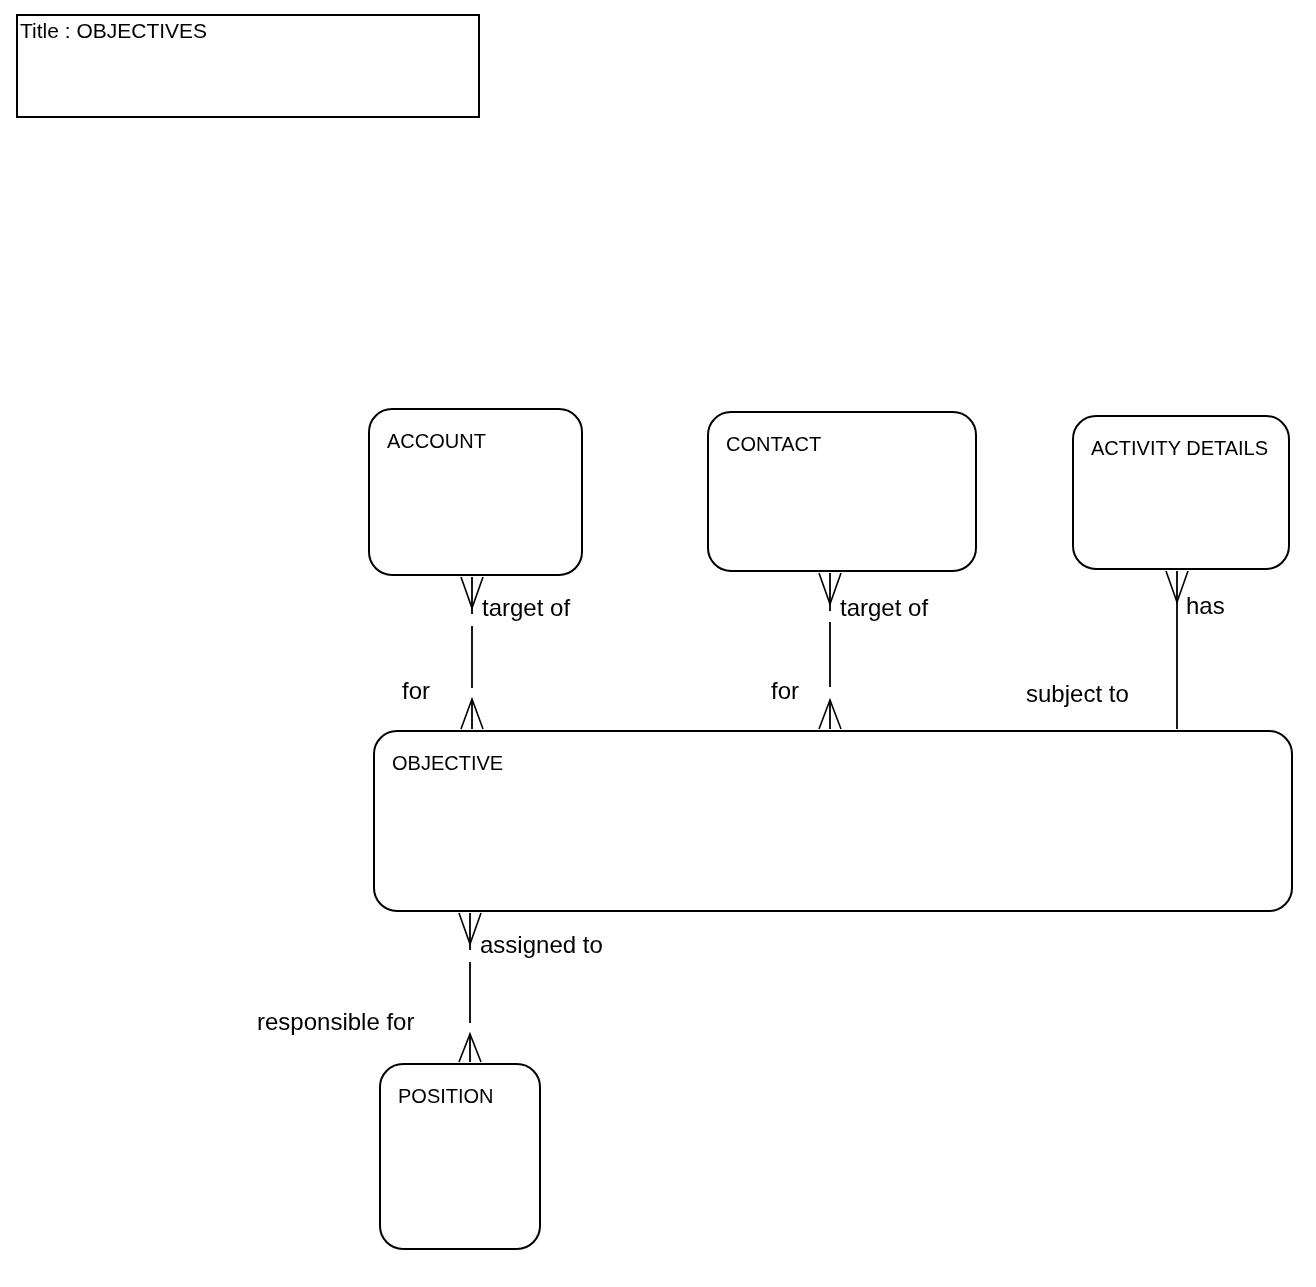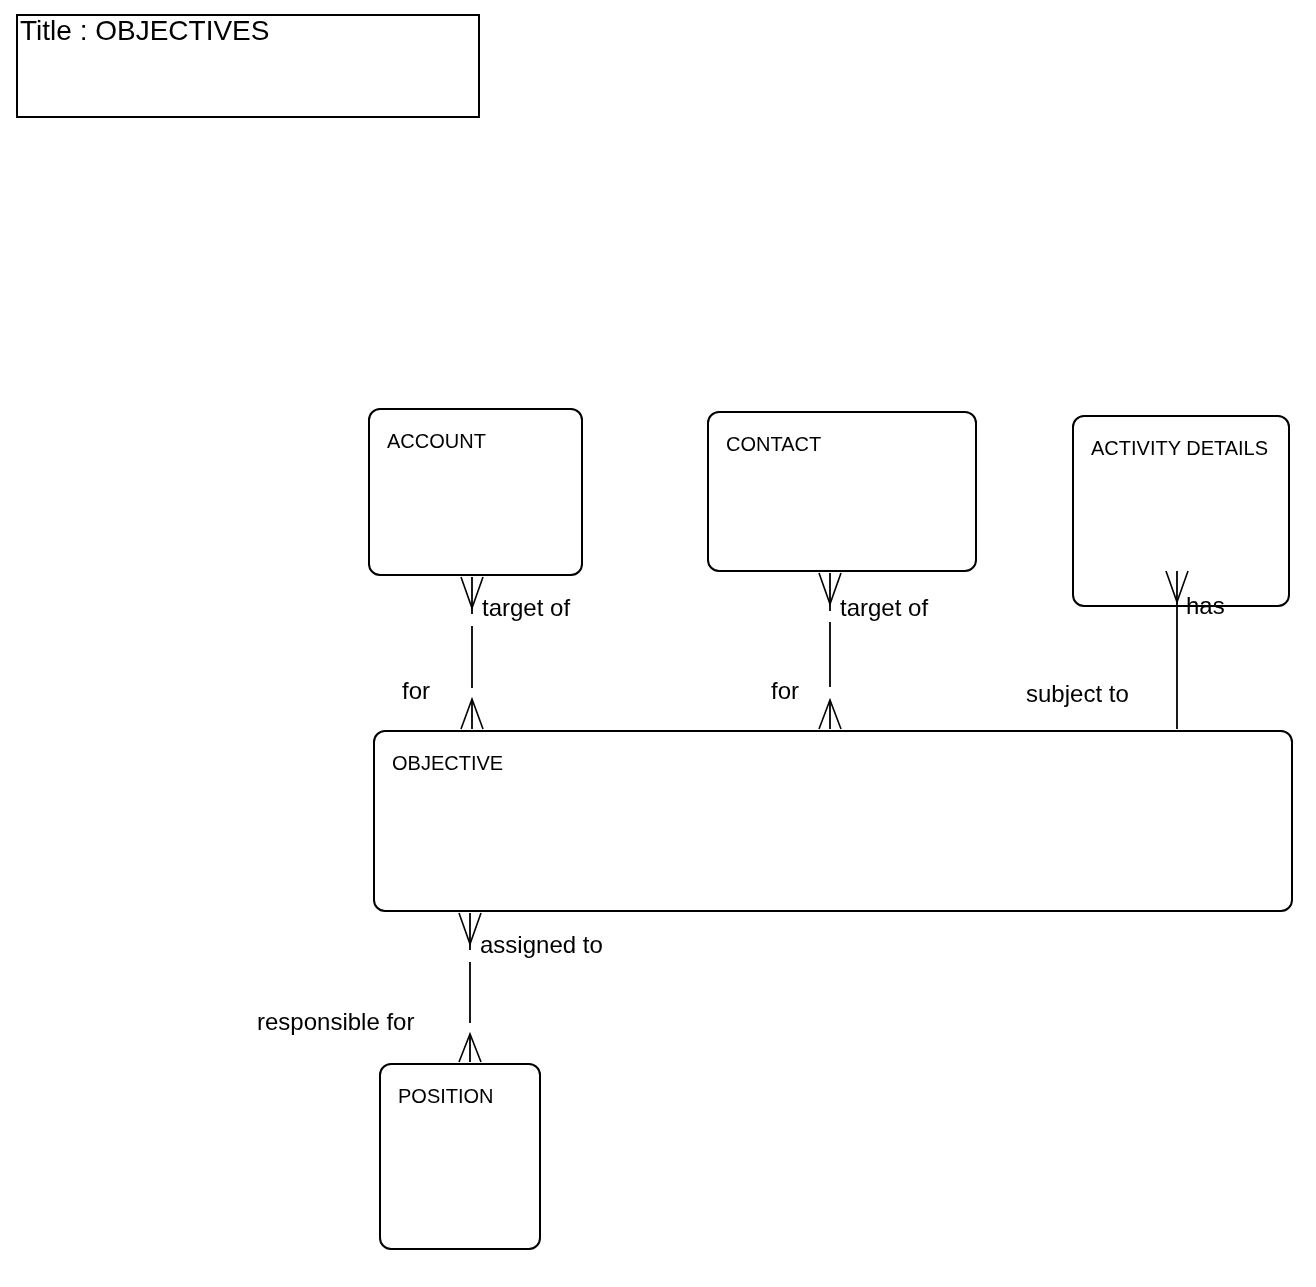--- a/index.html
+++ b/index.html
@@ -22,21 +22,21 @@
     top: 0;
     width: 1316px;
     height: 1287px;
     z-index: 2;
     pointer-events: none;
   }
   .entity {
     position: absolute;
     box-sizing: border-box;
     border: 2px solid #000000;
-    border-radius: 12px;
+    border-radius: 24px;
     background: #ffffff;
     z-index: 1;
   }
   .entity-label {
     position: absolute;
     left: 17px;
     top: 20px;
     font-size: 20px;
     white-space: nowrap;
   }
@@ -46,34 +46,34 @@
     top: 14px;
     width: 464px;
     height: 104px;
     box-sizing: border-box;
     border: 2px solid #000000;
     background: #ffffff;
     padding: 1px 0 0 2px;
     z-index: 1;
   }
   .title-box .line {
-    font-size: 28px;
+    font-size: 21px;
     line-height: 27px;
     white-space: nowrap;
   }
   .rel-label {
     position: absolute;
     font-size: 24px;
     white-space: nowrap;
     z-index: 3;
   }
   
   #entity-account          { left: 368px;  top: 408px;  width: 215px; height: 168px; }
   #entity-contact          { left: 707px;  top: 411px;  width: 270px; height: 161px; }
-  #entity-activity-details { left: 1072px; top: 415px;  width: 218px; height: 192px; }
+  #entity-activity-details { left: 1072px; top: 415px;  width: 218px; height: 155px; }
   #entity-objective        { left: 373px;  top: 730px;  width: 920px; height: 182px; }
   #entity-position         { left: 379px;  top: 1063px; width: 162px; height: 187px; }
   
   #lbl-acc-targetof   { left: 482px;  top: 594px; }
   #lbl-acc-for        { left: 402px;  top: 677px; }
   #lbl-con-targetof   { left: 840px;  top: 594px; }
   #lbl-con-for        { left: 771px;  top: 677px; }
   #lbl-act-has        { left: 1186px; top: 592px; }
   #lbl-act-subjectto  { left: 1026px; top: 680px; }
   #lbl-pos-assignedto { left: 480px;  top: 931px; }

